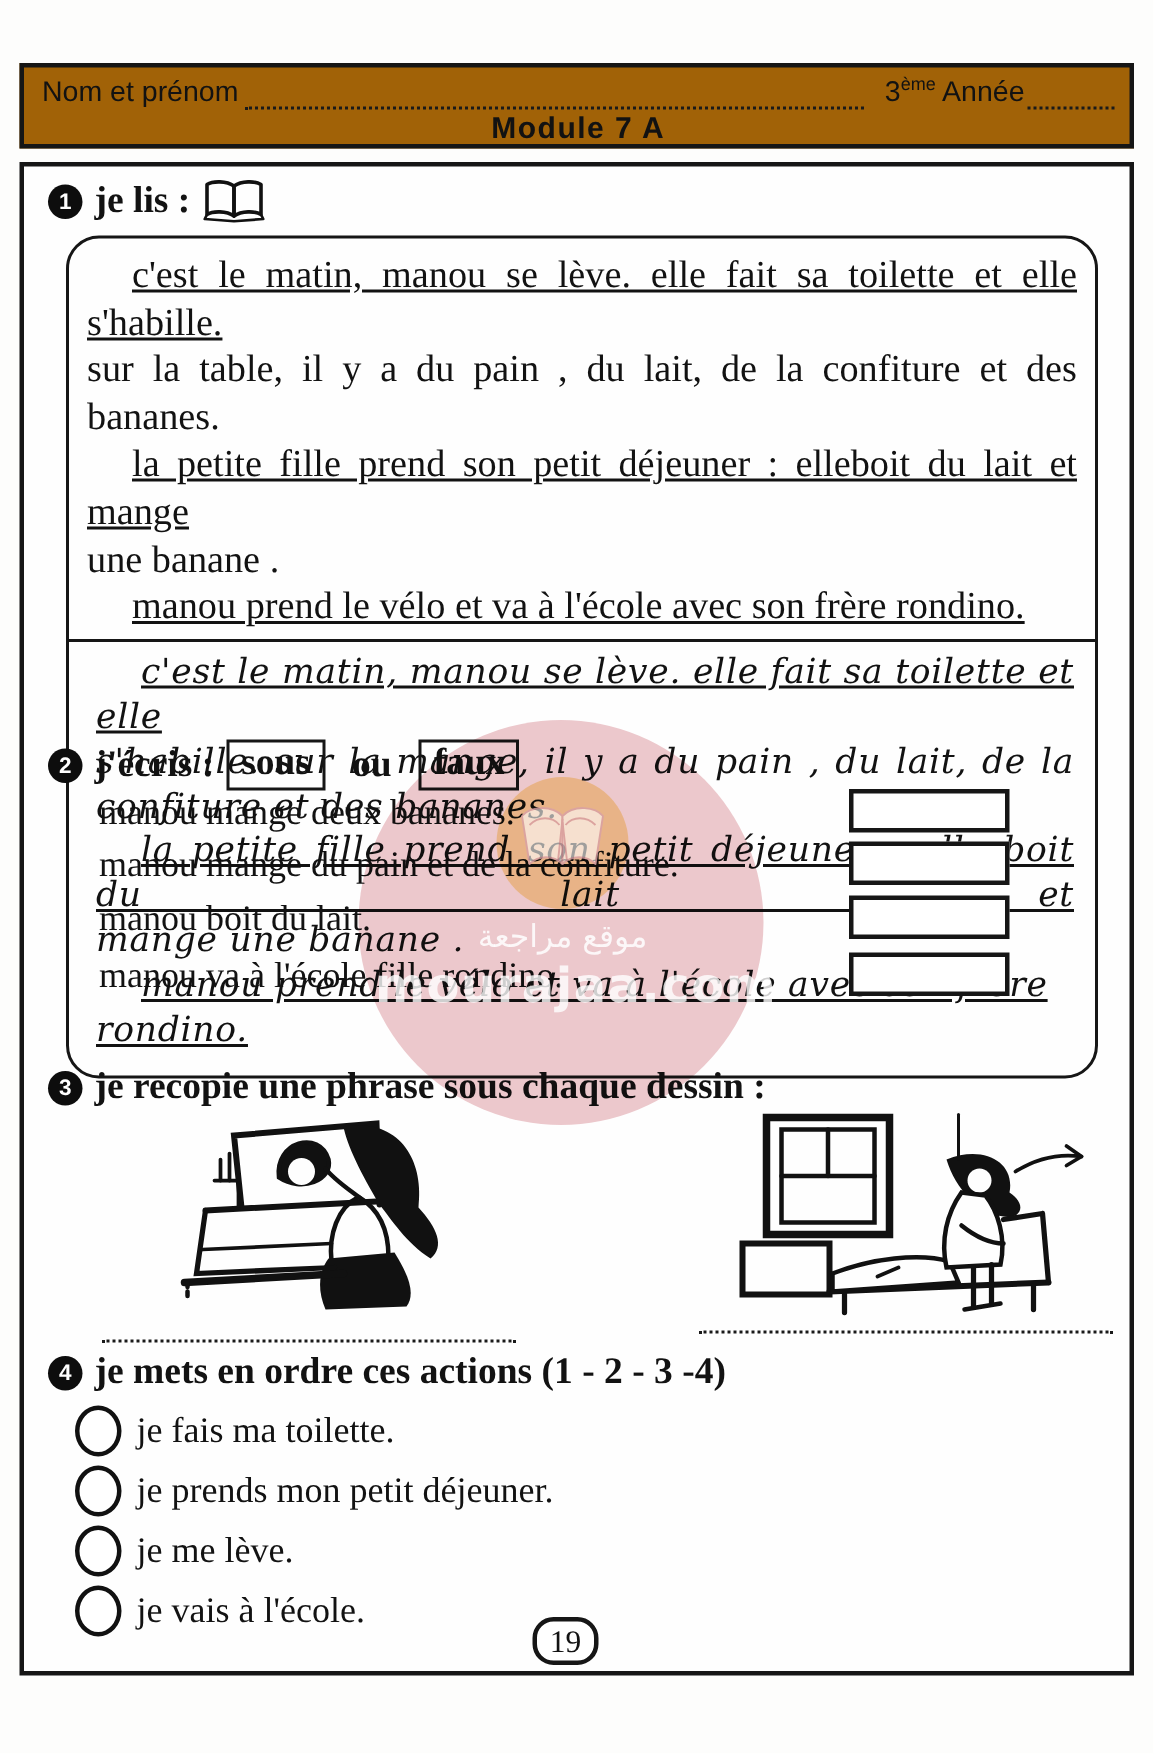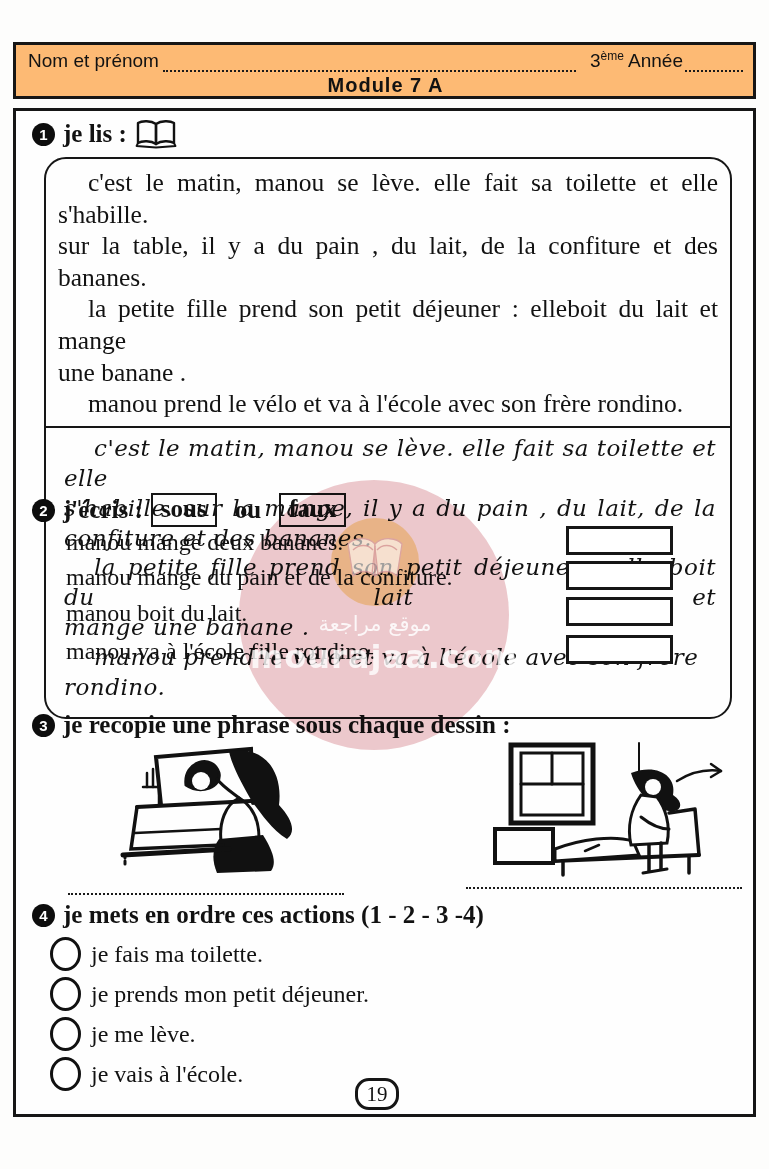--- a/index.html
+++ b/index.html
@@ -9,21 +9,21 @@
     width:769px; height:1169px;
     background:#fdfdfc;
     font-family:"Liberation Serif", serif;
     color:#121212;
     overflow:hidden;
   }
 
   
   .header-box {
     position:absolute; left:13px; top:42px; width:743px; height:57px;
-    border:3px solid #161616; background:#fdba74;
+    border:3px solid #161616; background:#a16207;
     padding:4px 10px 2px 12px;
   }
   .header-row { display:flex; align-items:flex-end; font-family:"Liberation Sans", sans-serif; font-size:19px; }
   .hdr-label { white-space:nowrap; padding-right:4px; }
   .dotline { flex:1; border-bottom:2px dotted #1a1a1a; height:17px; }
   .dotline.short { flex:0 0 58px; }
   .grade { white-space:nowrap; padding:0 2px 0 14px; }
   .grade sup { font-size:12px; }
   .module-title {
     text-align:center; font-family:"Liberation Sans", sans-serif;
@@ -51,21 +51,21 @@
     border:2.5px solid #161616; border-radius:22px; overflow:hidden;
     background:#fefefe;
   }
   .print-block { padding:8px 12px 6px 12px; border-bottom:2px solid #161616; }
   .print-block .tline { font-size:25.5px; line-height:1.24; }
   .cursive-block { padding:6px 14px 14px 18px; }
   .cursive-block .tline {
     font-family:"DejaVu Serif", serif; font-style:italic;
     font-size:23px; line-height:1.3; letter-spacing:0.5px;
   }
-  .tline.indent { text-indent:30px; }
+  .tline.indent { text-indent:30px;text-decoration:underline; }
   .tline.fill { text-align:justify; text-align-last:justify; }
 
   
   .word-box { border:2.5px solid #161616; padding:0 8px 2px 8px; font-weight:bold; }
   .vf-row { position:absolute; left:50px; display:flex; align-items:center; }
   .vf-text { font-size:24px; }
   .vf-answer {
     position:absolute; left:500px; width:107px; height:29px;
     border:3px solid #161616; background:#fff;
   }

